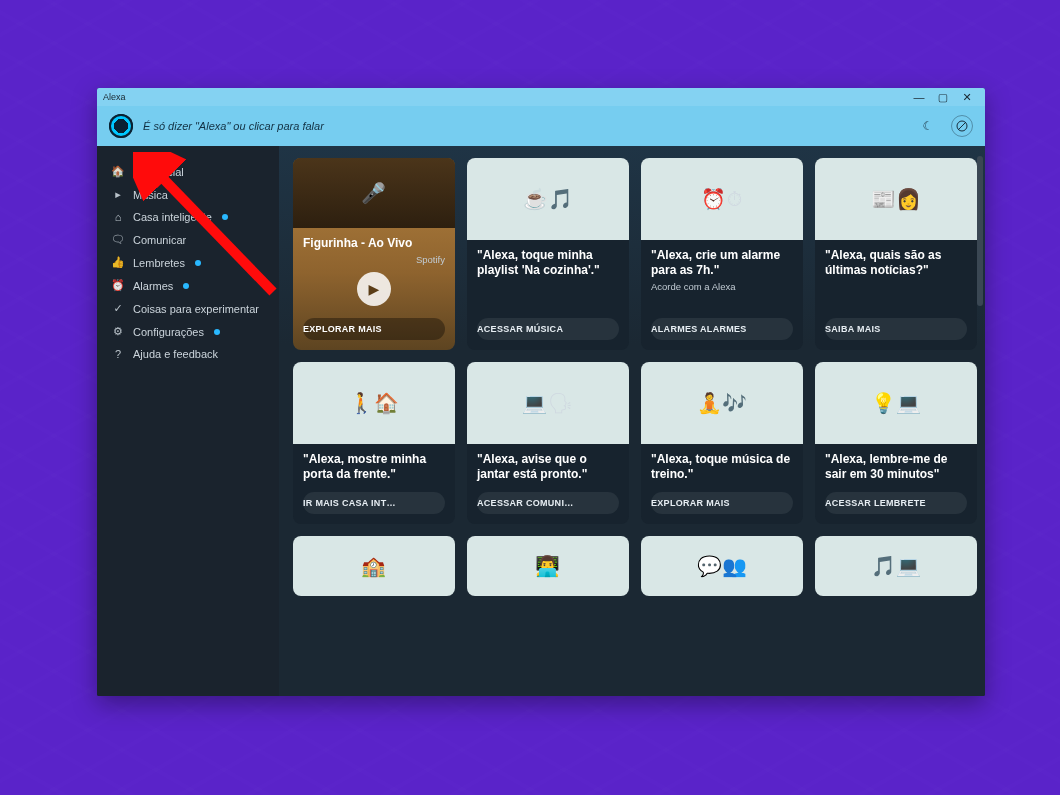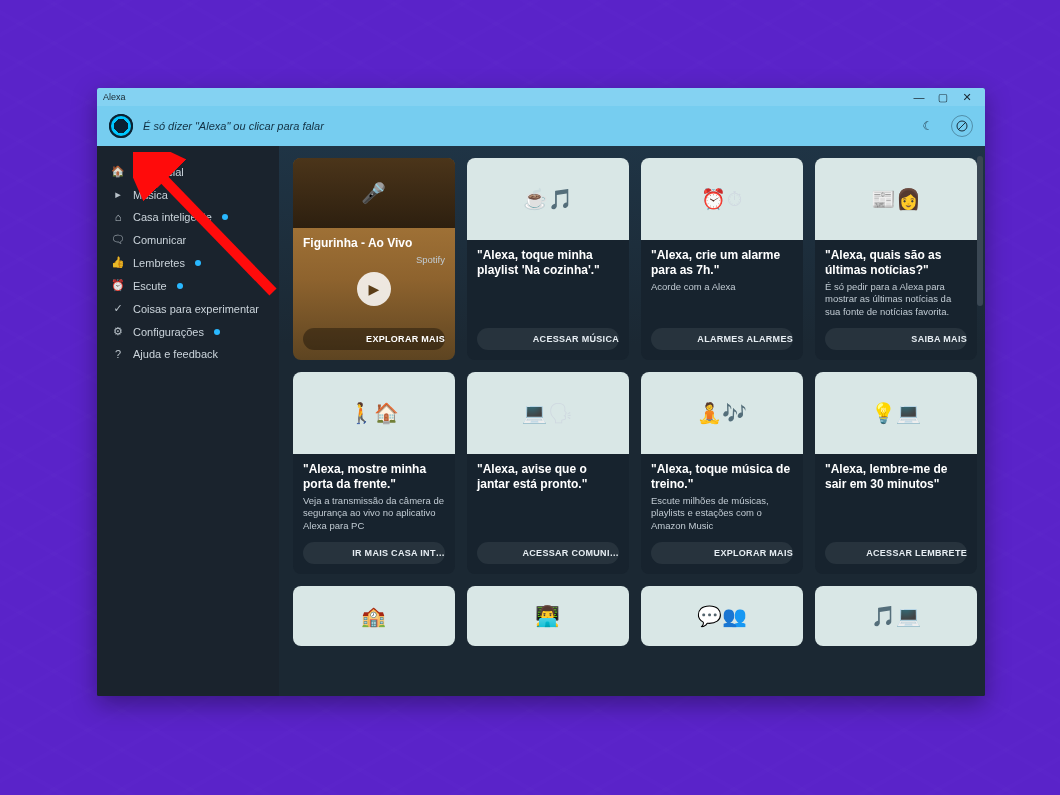--- a/index.html
+++ b/index.html
@@ -111,21 +111,21 @@
     display:flex;align-items:center;justify-content:center;
     font-size:20px;
   }
   .card .textbox { padding:8px 10px 6px; flex:1; }
   .card .title { font-weight:700; color:#ffffff; font-size:12px; line-height:1.25; }
   .card .sub { margin-top:3px; font-weight:400; color:#c1cbd3; font-size:9.5px; line-height:1.3; }
   .card .btn {
     margin:4px 10px 10px;
     background:#27333d;
     border-radius:16px;
-    text-align:right;
+    text-align:left;
     font-size:9px; font-weight:600; letter-spacing:.3px;
     color:#e7eef3;
     padding:6px 0;
   }
 
   
   .card.music { background:linear-gradient(180deg,#b58340 0%, #8e632e 60%, #5d4421 100%); color:#fff;}
   .card.music .illus { height:70px; background:#3a2912; background-image:linear-gradient(#4b351a,#2d1f0f); color:#f3e0b8;}
   .card.music .btn { background:rgba(0,0,0,.35); color:#fff; }
   .play {
@@ -222,21 +222,21 @@
         <span class="ico">🗨</span>
         <span>Comunicar</span>
       </div>
       <div class="side-item">
         <span class="ico">👍</span>
         <span>Lembretes</span>
         <span class="dot"></span>
       </div>
       <div class="side-item">
         <span class="ico">⏰</span>
-        <span>Escute</span>
+        <span>Alarmes</span>
         <span class="dot"></span>
       </div>
       <div class="side-item">
         <span class="ico">✓</span>
         <span>Coisas para experimentar</span>
       </div>
       <div class="side-item">
         <span class="ico">⚙</span>
         <span>Configurações</span>
         <span class="dot"></span>
@@ -274,47 +274,44 @@
             <div class="title">"Alexa, crie um alarme para as 7h."</div>
             <div class="sub">Acorde com a Alexa</div>
           </div>
           <div class="btn">ALARMES ALARMES</div>
         </div>
 
         <div class="card">
           <div class="illus bg-sky">📰👩</div>
           <div class="textbox">
             <div class="title">"Alexa, quais são as últimas notícias?"</div>
-            <div class="sub">É só pedir para a Alexa para mostrar as últimas notícias da sua fonte de notícias favorita.</div>
           </div>
           <div class="btn">SAIBA MAIS</div>
         </div>
 
         <div class="card">
           <div class="illus bg-teal">🚶🏠</div>
           <div class="textbox">
             <div class="title">"Alexa, mostre minha porta da frente."</div>
-            <div class="sub">Veja a transmissão da câmera de segurança ao vivo no aplicativo Alexa para PC</div>
           </div>
           <div class="btn">IR MAIS CASA INT…</div>
         </div>
 
         <div class="card">
           <div class="illus bg-coral">💻🗣</div>
           <div class="textbox">
             <div class="title">"Alexa, avise que o jantar está pronto."</div>
           </div>
           <div class="btn">ACESSAR COMUNI…</div>
         </div>
 
         <div class="card">
           <div class="illus bg-sky">🧘🎶</div>
           <div class="textbox">
             <div class="title">"Alexa, toque música de treino."</div>
-            <div class="sub">Escute milhões de músicas, playlists e estações com o Amazon Music</div>
           </div>
           <div class="btn">EXPLORAR MAIS</div>
         </div>
 
         <div class="card">
           <div class="illus bg-sand">💡💻</div>
           <div class="textbox">
             <div class="title">"Alexa, lembre-me de sair em 30 minutos"</div>
           </div>
           <div class="btn">ACESSAR LEMBRETE</div>

